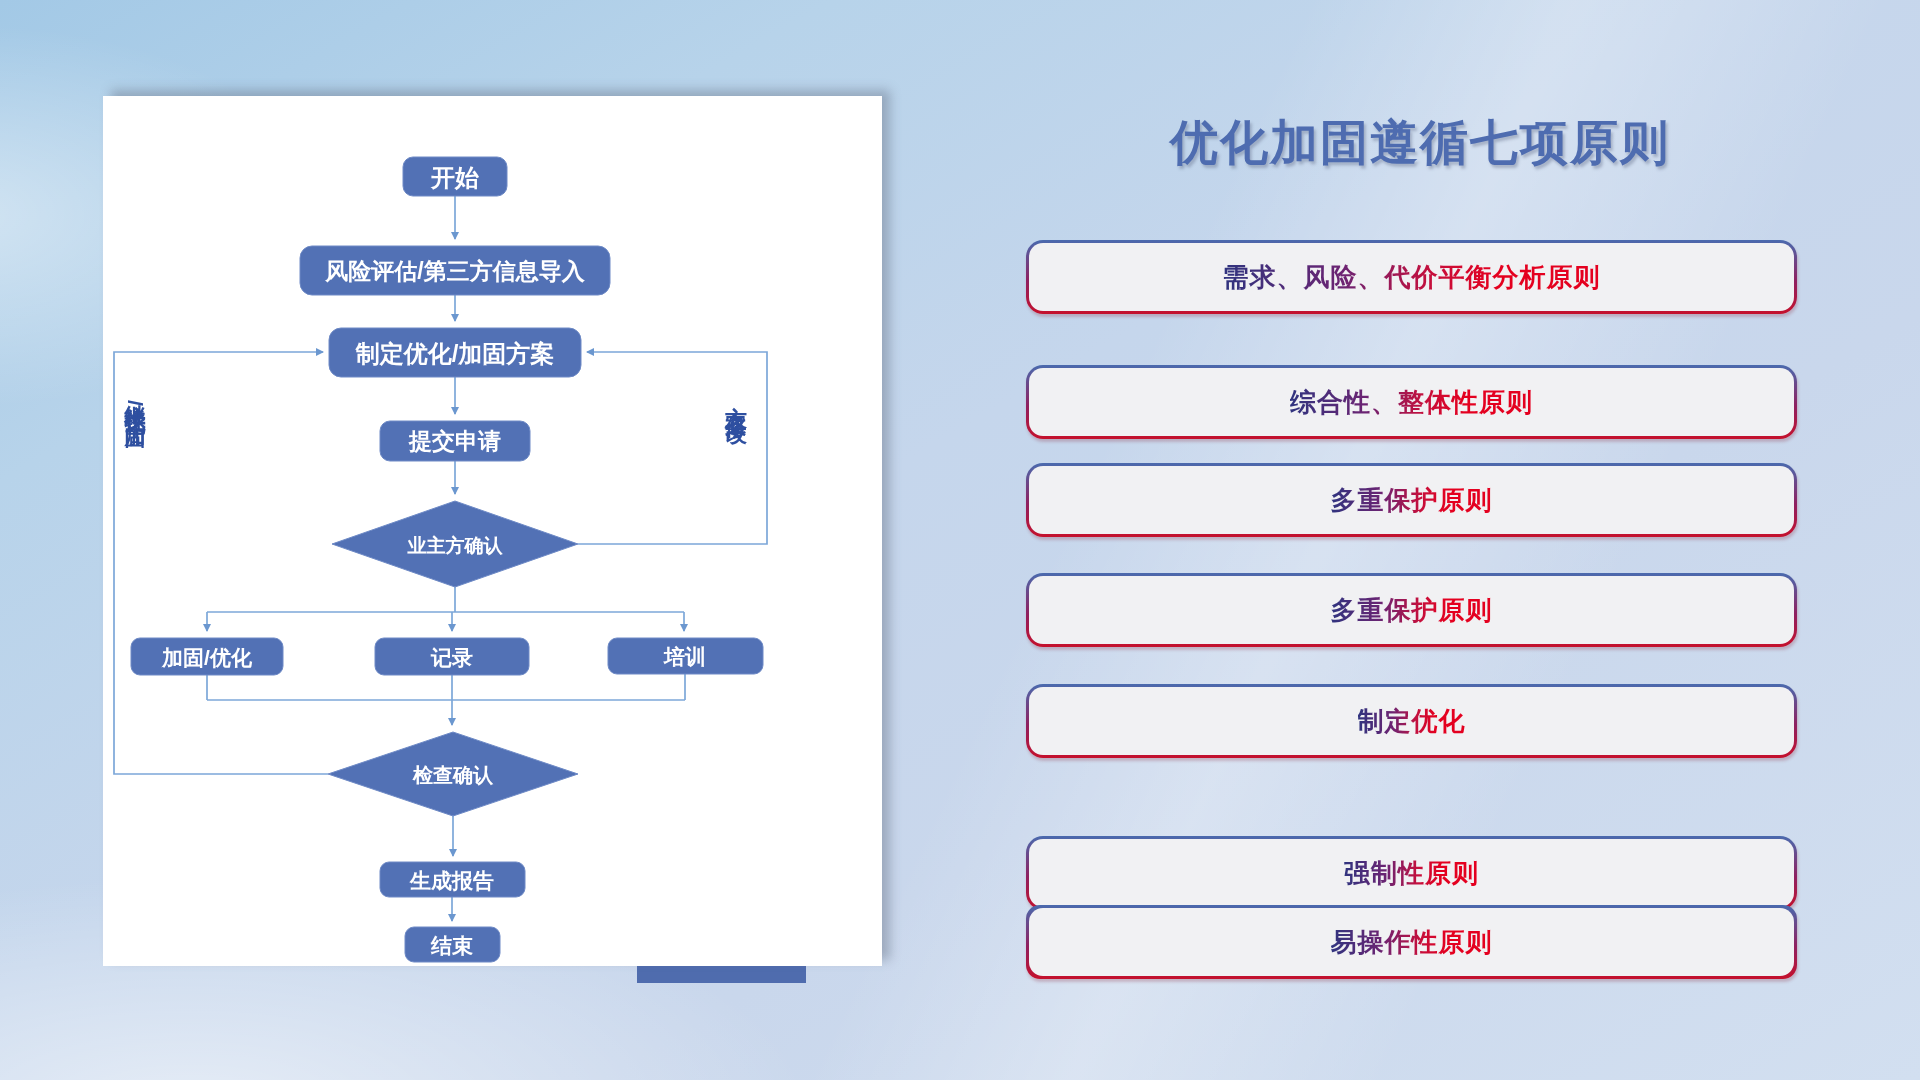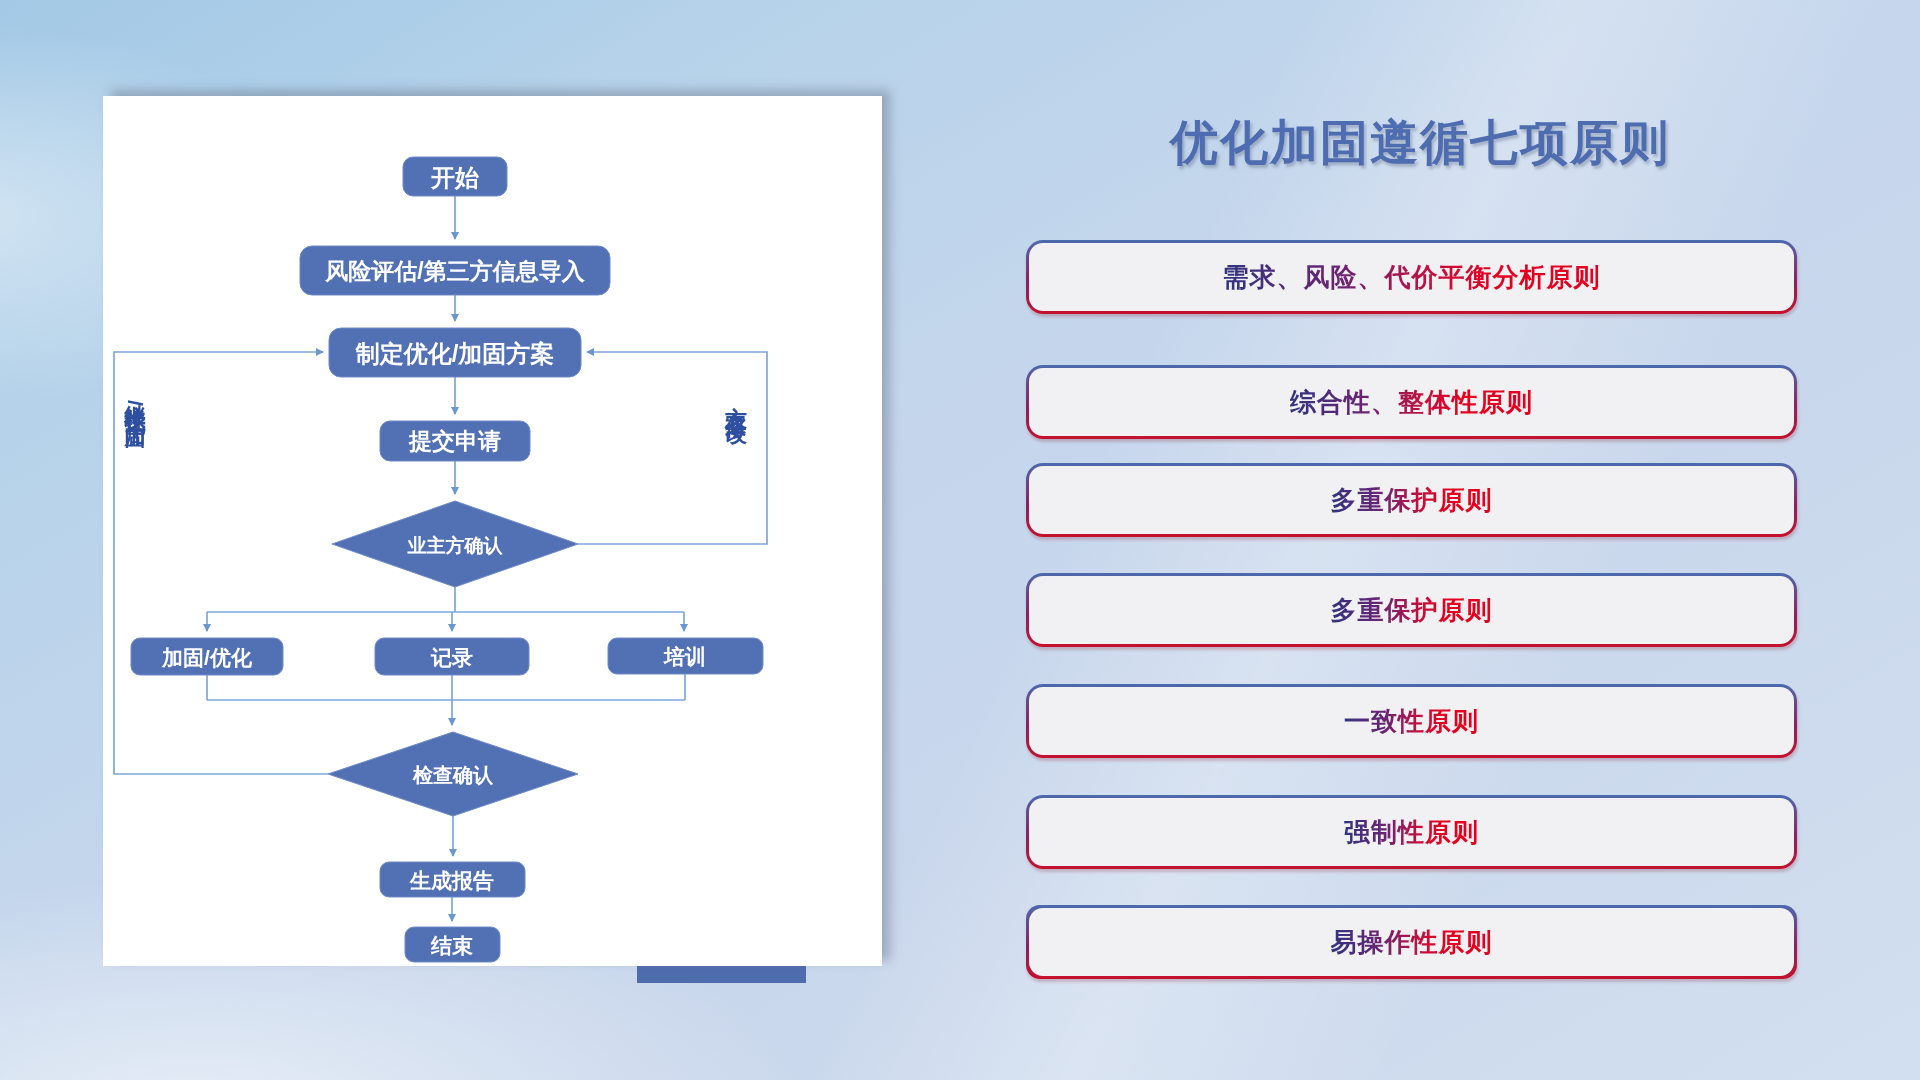--- a/index.html
+++ b/index.html
@@ -63,21 +63,21 @@
   .pbox-inner{
     width:100%; height:100%; border-radius:14px; background:var(--pbox-bg);
     display:flex; align-items:center; justify-content:center;
   }
   .ptext{
     display:inline-block; font-size:26px; font-weight:bold; letter-spacing:1px;
     background:linear-gradient(90deg, var(--text-grad-start) 0%, #6d2372 32%, #c50f3c 55%, var(--text-grad-end) 72%, var(--text-grad-end) 100%);
     -webkit-background-clip:text; background-clip:text; color:transparent;
   }
   .p1{top:240px;} .p2{top:365px;} .p3{top:463px;} .p4{top:573px;}
-  .p5{top:684px;} .p6{top:795px;} .p7{top:905px;border-radius:14px;}
+  .p5{top:684px;} .p6{top:836px;} .p7{top:905px;border-radius:14px;}
 </style>
 </head>
 <body>
 
 <div class="shadow-rect"></div>
 
 <div class="panel">
   <svg class="flow-svg" viewBox="0 0 677 870">
     <defs>
       <marker id="arr" markerWidth="9" markerHeight="9" refX="7" refY="4" orient="auto" markerUnits="userSpaceOnUse">
@@ -154,21 +154,21 @@
       <span class="ptext">多重保护原则</span>
     </div>
   </div>
   <div class="pbox p4">
     <div class="pbox-inner">
       <span class="ptext">多重保护原则</span>
     </div>
   </div>
   <div class="pbox p5">
     <div class="pbox-inner">
-      <span class="ptext">一致性原则</span>
+      <span class="ptext">制定优化</span>
     </div>
   </div>
   <div class="pbox p6">
     <div class="pbox-inner">
       <span class="ptext">强制性原则</span>
     </div>
   </div>
   <div class="pbox p7">
     <div class="pbox-inner">
       <span class="ptext">易操作性原则</span>

